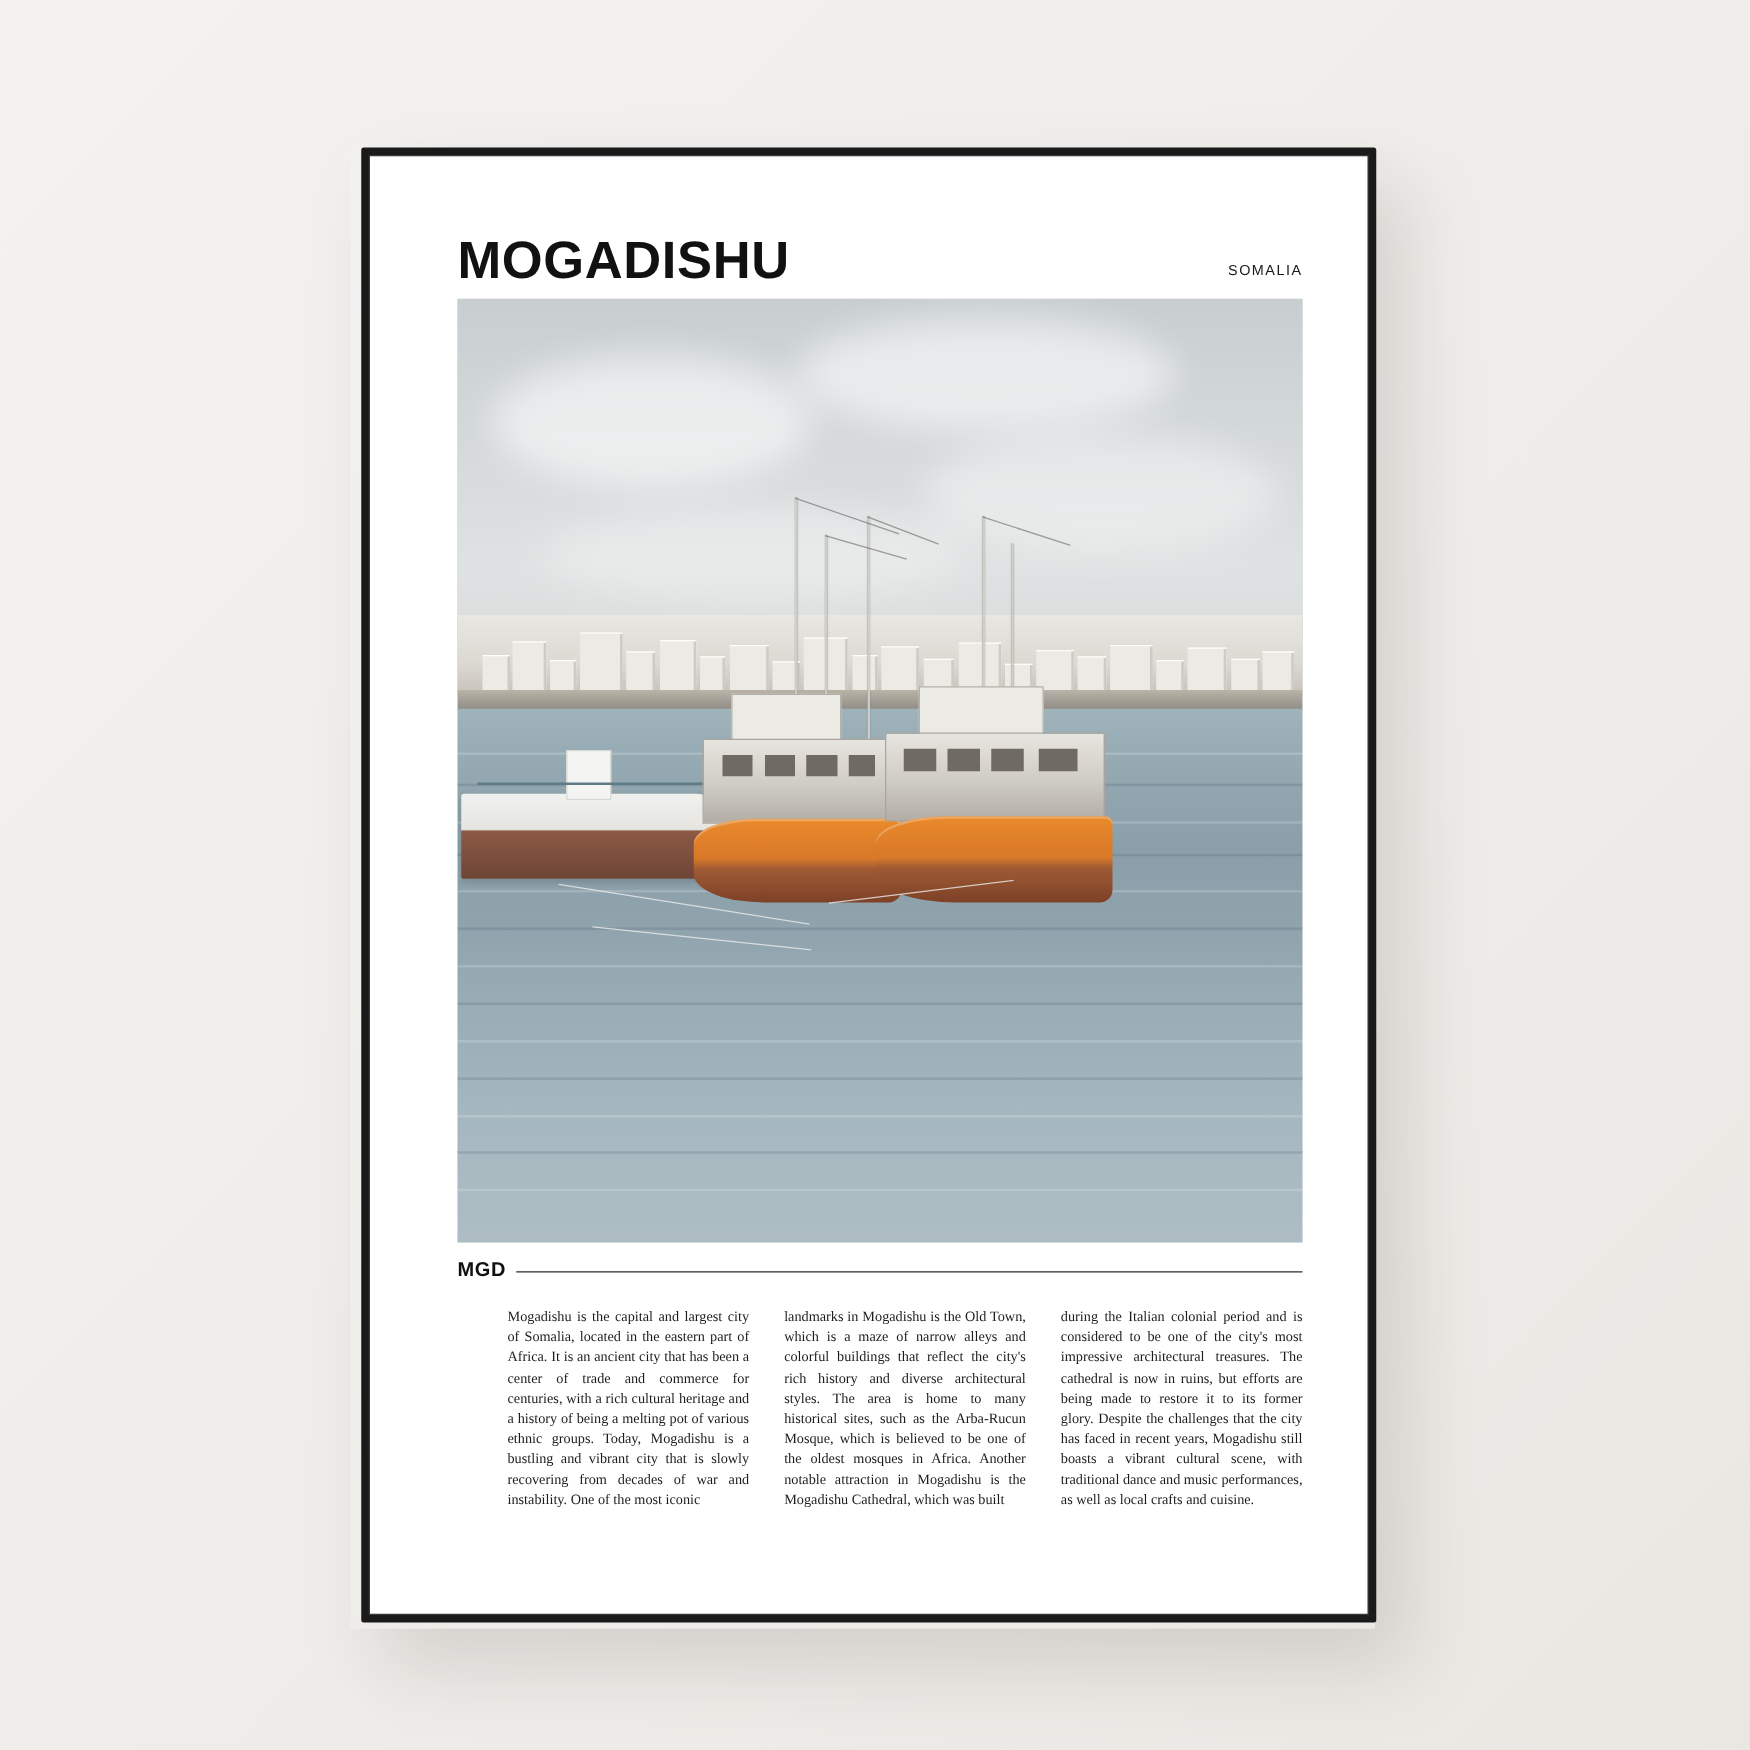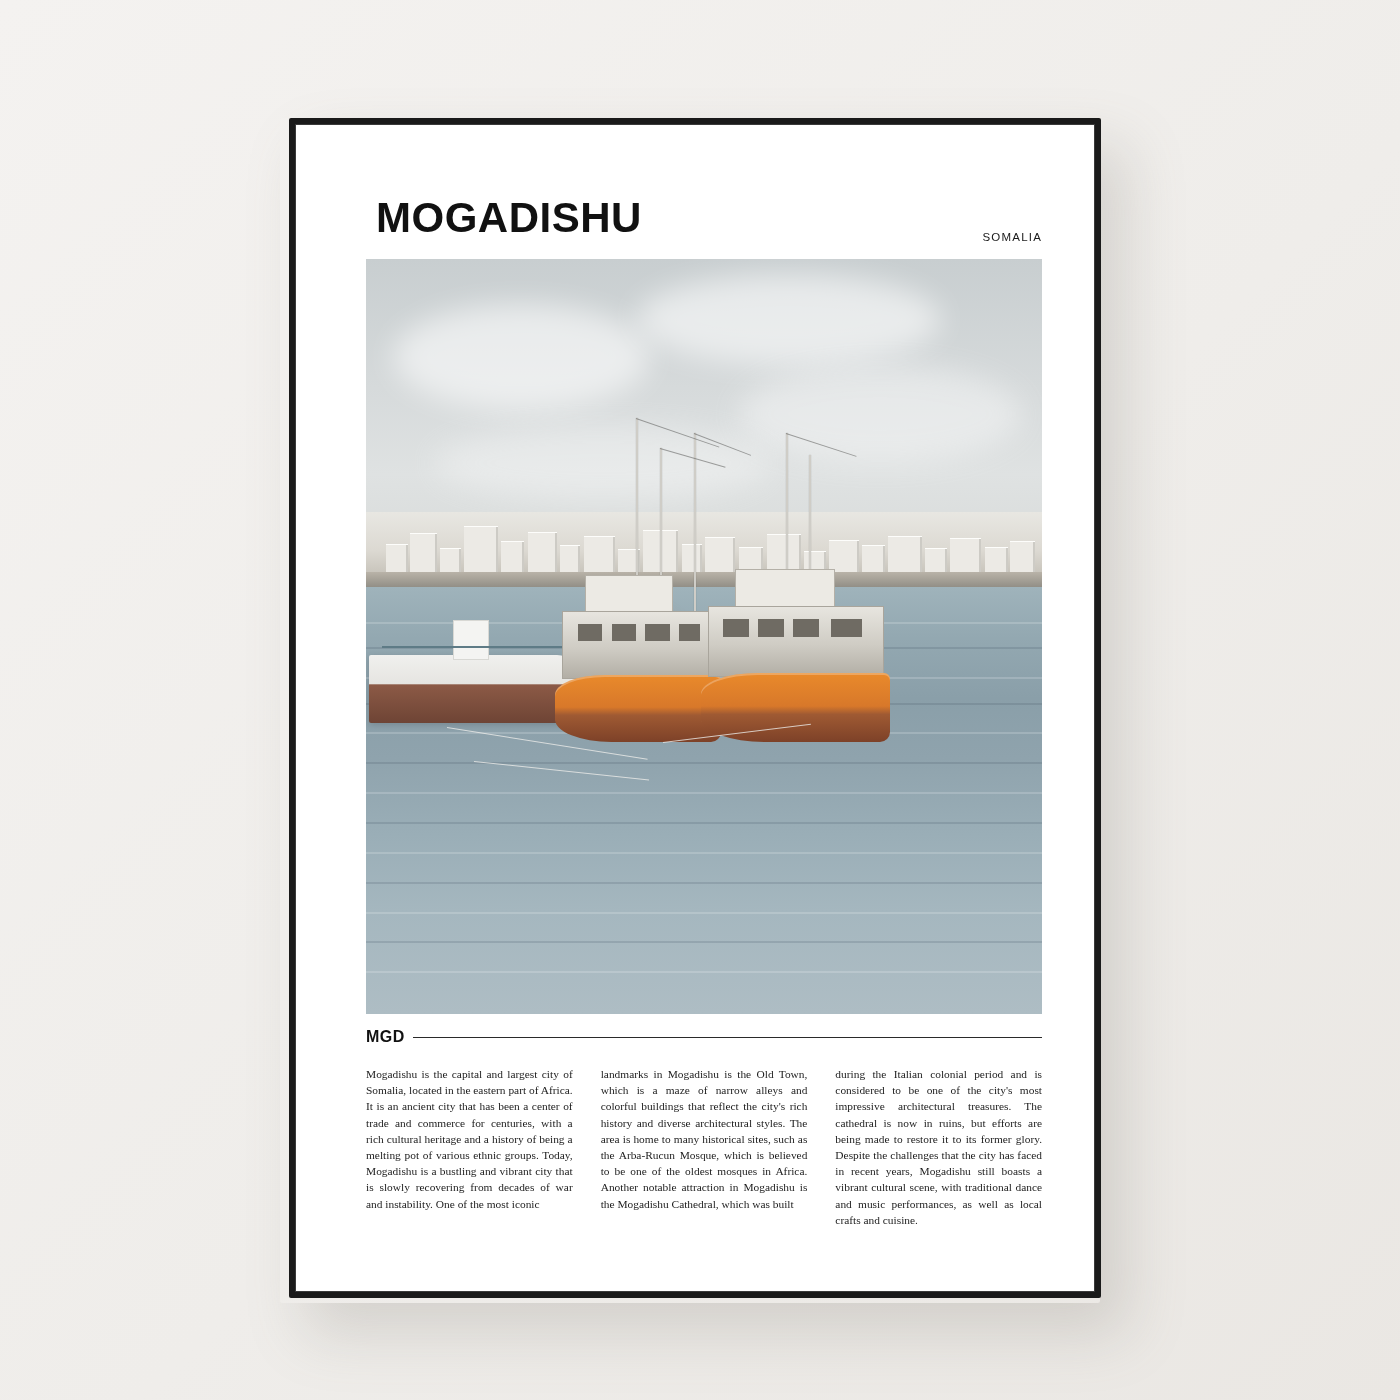--- a/index.html
+++ b/index.html
@@ -72,21 +72,21 @@
     justify-content: space-between;
     padding-bottom: 10px;
   }
   .poster-title {
     font-family: "Liberation Sans", sans-serif;
     font-weight: bold;
     font-size: 42px;
     letter-spacing: 0.5px;
     color: #111111;
     line-height: 1;
-    margin: 10px;
+    margin: 0;
   }
   .poster-country {
     font-family: "Liberation Sans", sans-serif;
     font-size: 11.5px;
     letter-spacing: 1.2px;
     color: #1a1a1a;
     padding-bottom: 6px;
   }
 
   
@@ -288,20 +288,21 @@
     flex: 1;
     height: 1px;
     background: #2a2a2a;
   }
 
   
   .columns {
     display: flex;
     gap: 28px;
     margin-top: 20px;
+    margin-left: 40px;
   }
   .col {
     flex: 1;
     font-family: "Liberation Serif", serif;
     font-size: 11.4px;
     line-height: 1.42;
     color: #1c1c1c;
     text-align: justify;
     hyphens: auto;
     -webkit-hyphens: auto;

